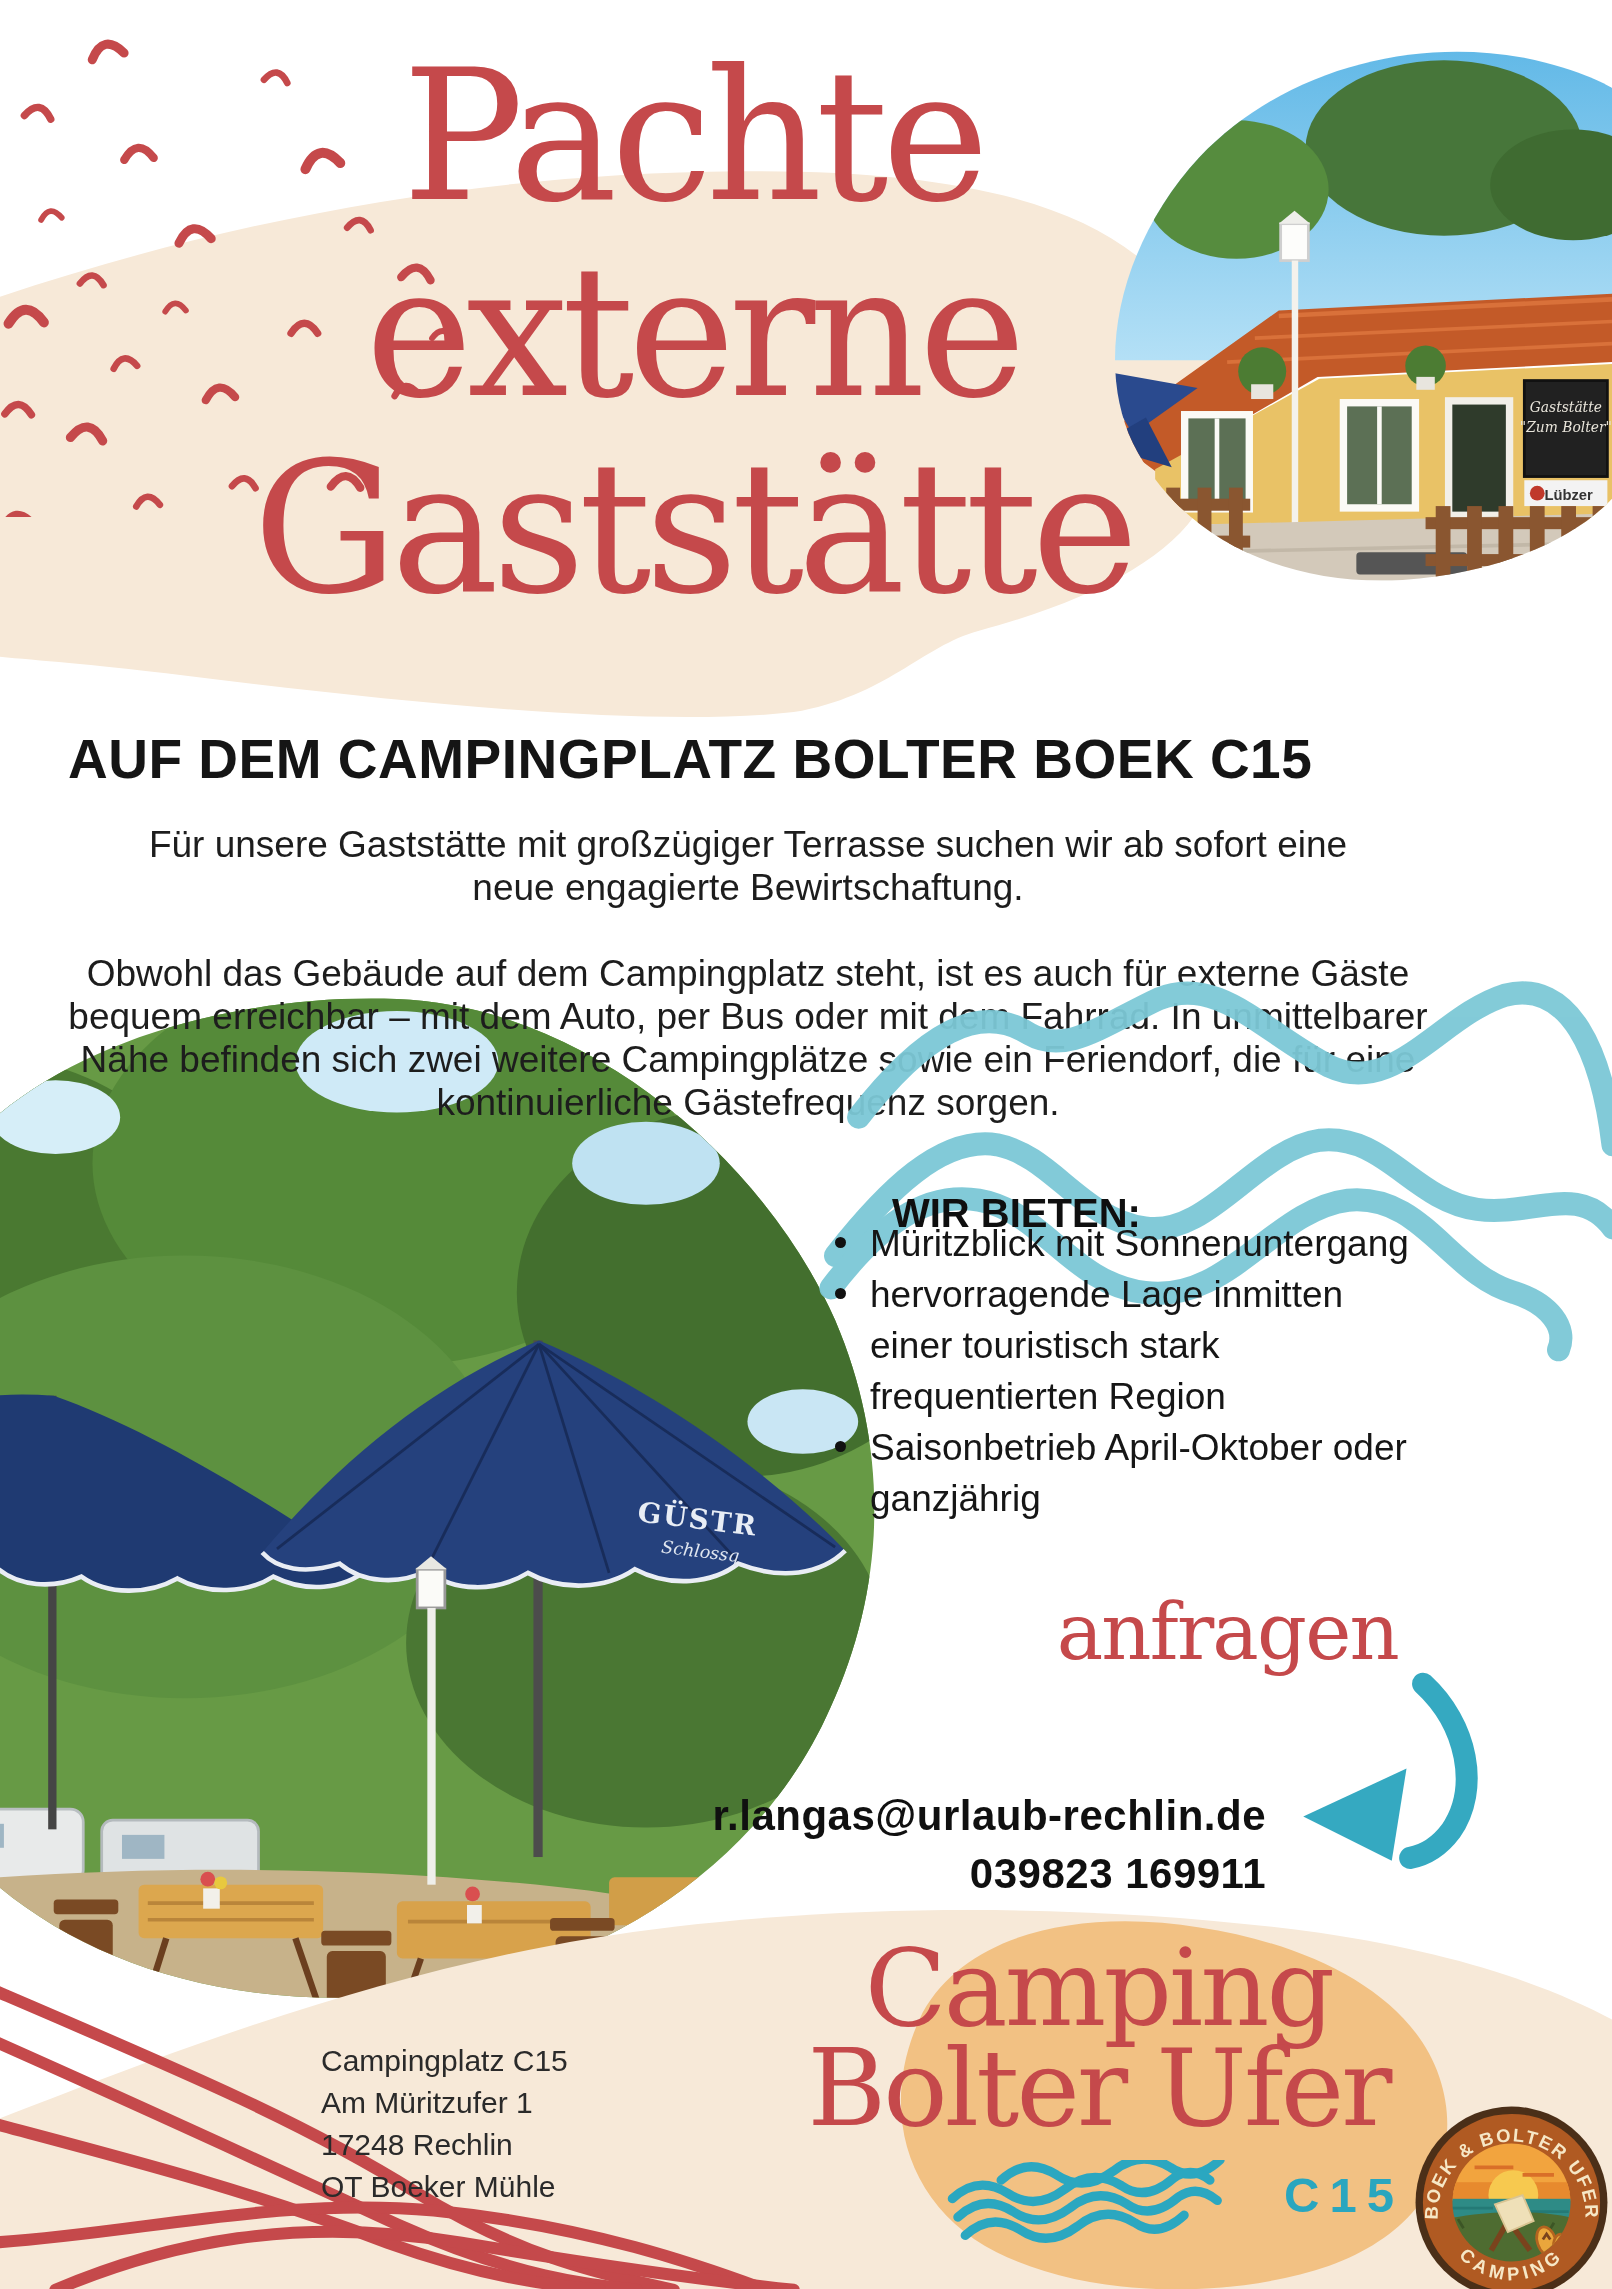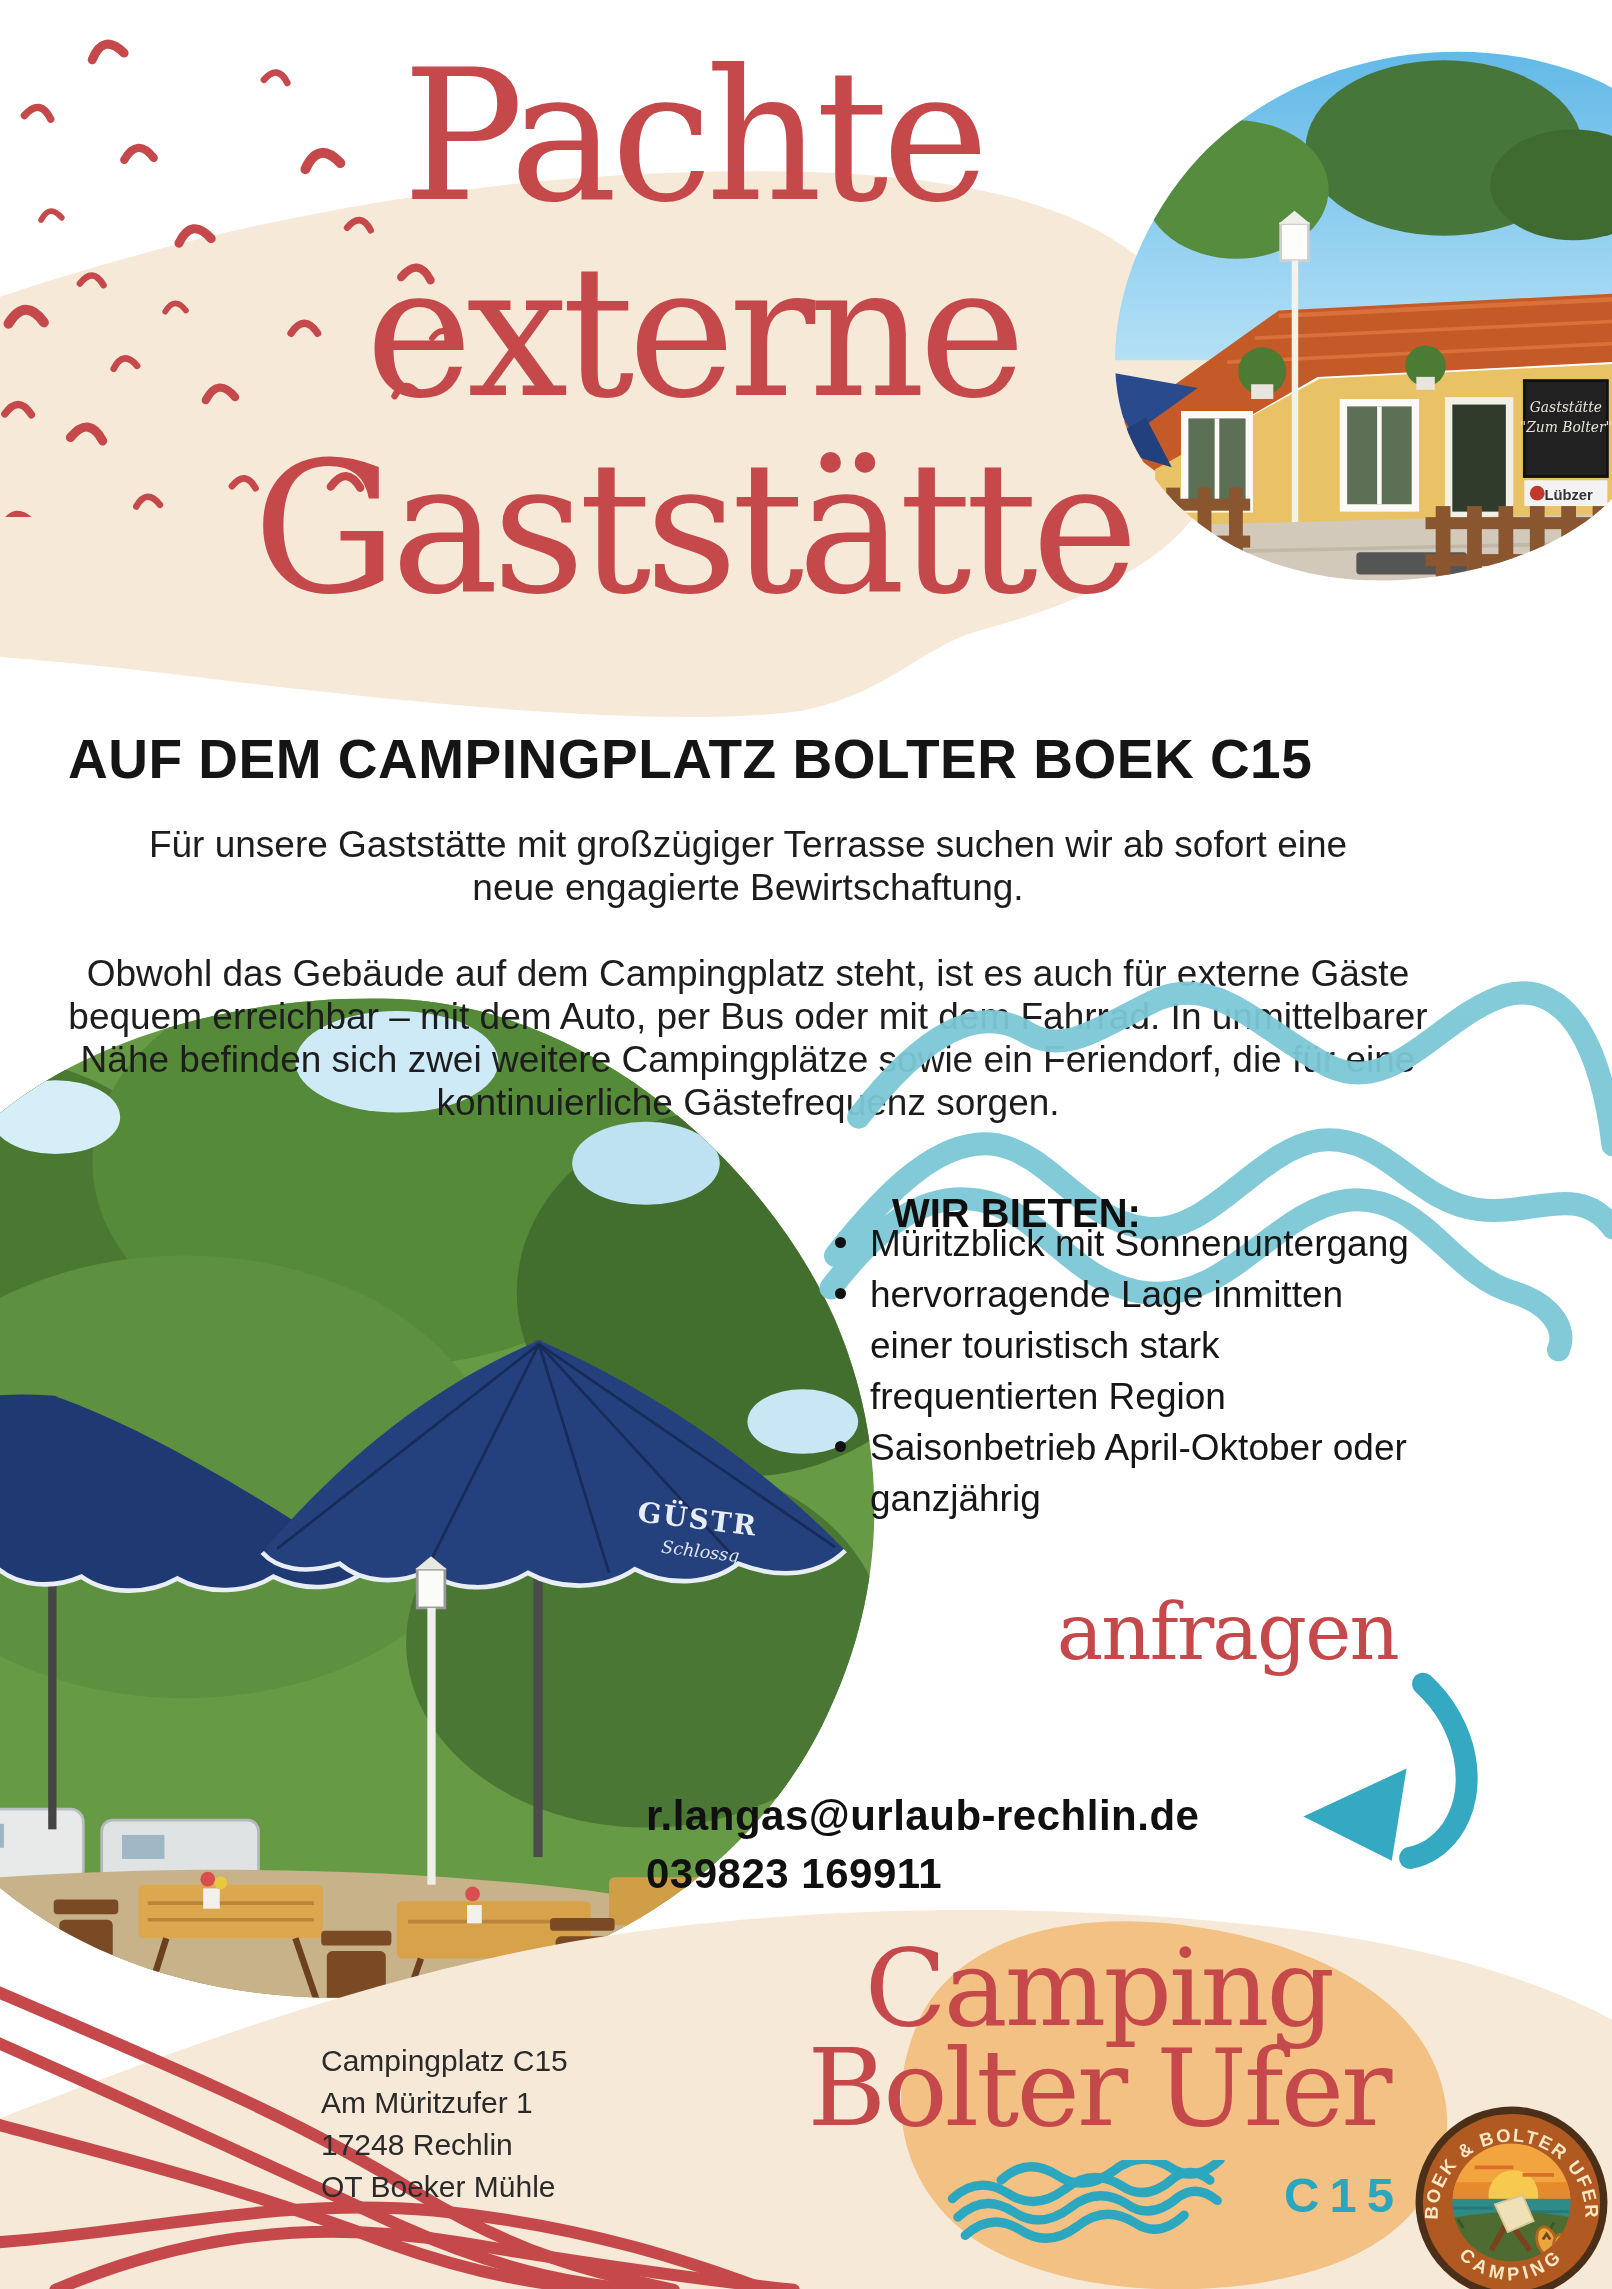--- a/index.html
+++ b/index.html
@@ -15,21 +15,21 @@
             letter-spacing:0.5px;color:#151515;}
   .intro{left:28px;top:780px;width:1440px;text-align:center;font-size:37px;
          line-height:43px;color:#1d1d1d;white-space:pre-line;}
   .intro p{margin:0;}
   .offers-heading{left:892px;top:1143px;font-size:40px;font-weight:700;color:#0f0f0f;letter-spacing:0;margin-top:48px;}
   .offers{left:835px;top:1218px;width:738px;}
   .offer-item{display:flex;gap:24px;font-size:37px;line-height:51px;white-space:pre-line;color:#161616;}
   .offer-dot{flex:0 0 11px;width:11px;height:11px;border-radius:50%;background:#111;margin-top:19.4px;}
   .cta{left:923px;top:1587px;width:475px;text-align:right;color:#c5494b;
        font-size:78px;line-height:90px;letter-spacing:-1.8px;}
-  .contact{left:646px;top:1787px;width:620px;font-weight:700;
+  .contact{left:646px;top:1787px;width:620px;text-align:right;font-weight:700;
            font-size:42px;line-height:58px;color:#101010;letter-spacing:0.5px;}
   .address{left:321px;top:2040px;font-size:30px;line-height:42px;color:#2a2a2a;white-space:pre-line;}
   .brand{left:637px;top:1938px;width:923px;text-align:center;color:#c5494b;
          font-size:107px;line-height:100px;letter-spacing:-2.8px;}
   .c15{left:1284px;top:2167px;font-size:49px;font-weight:700;color:#2aa6bf;letter-spacing:10px;}
 </style>
 </head>
 <body>
 
 <div class="poster">

